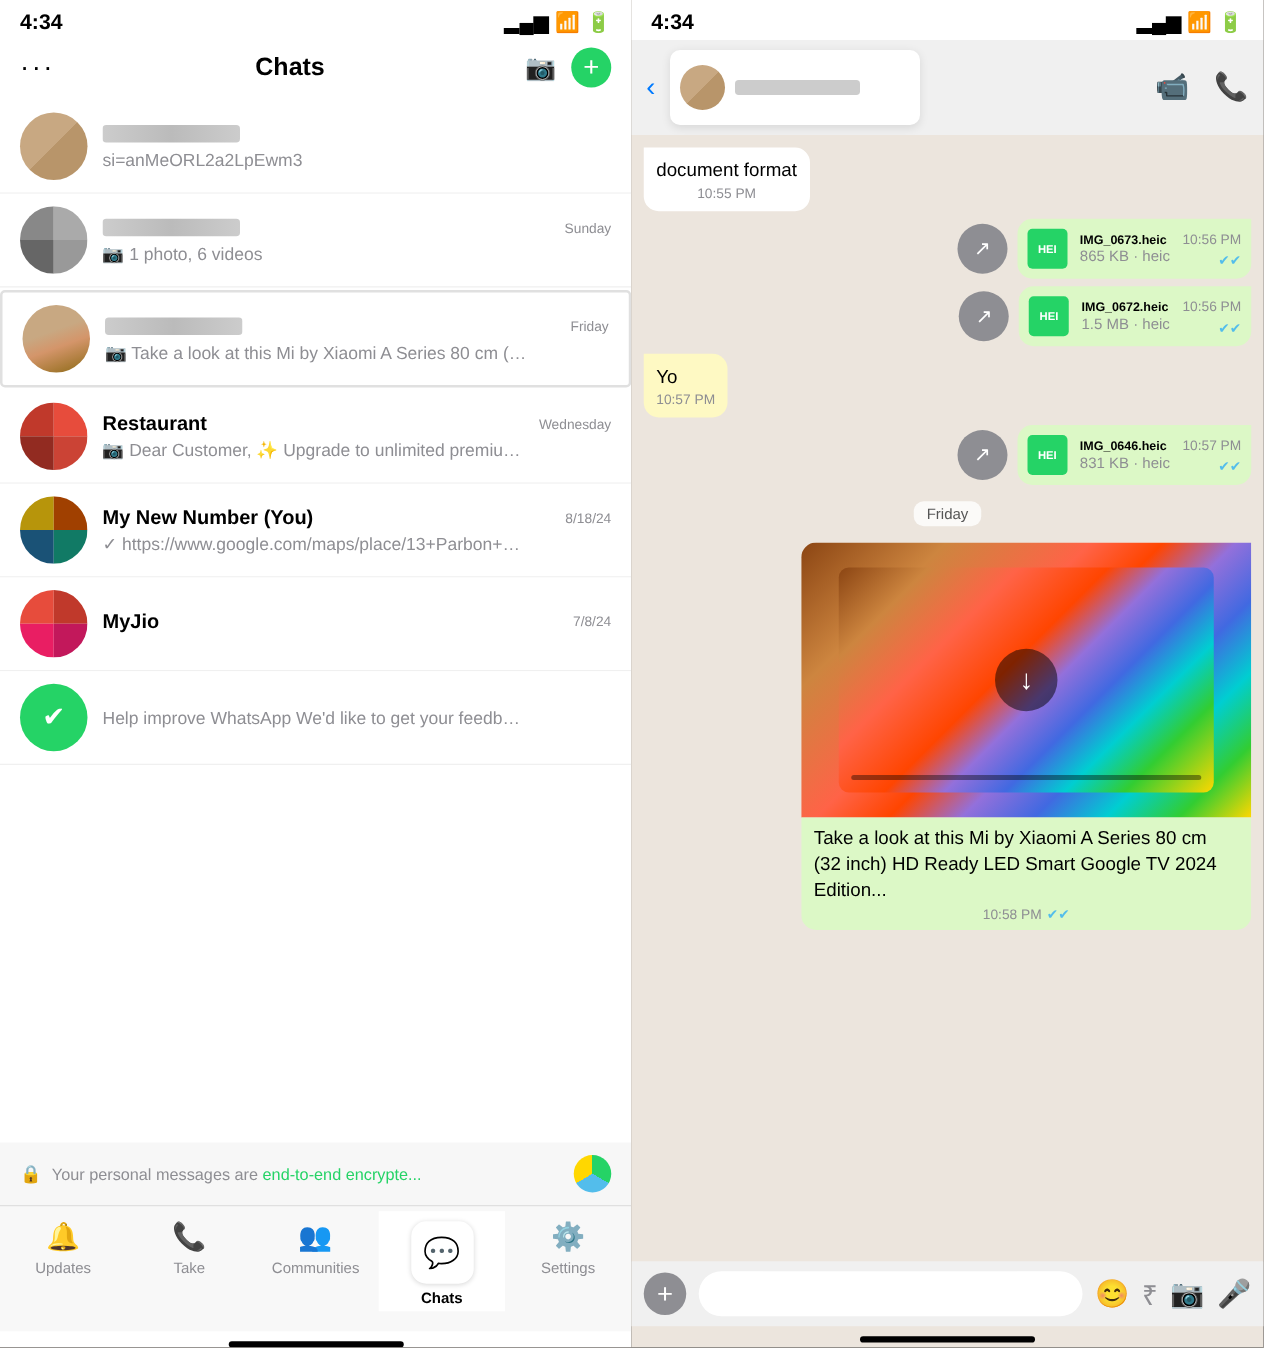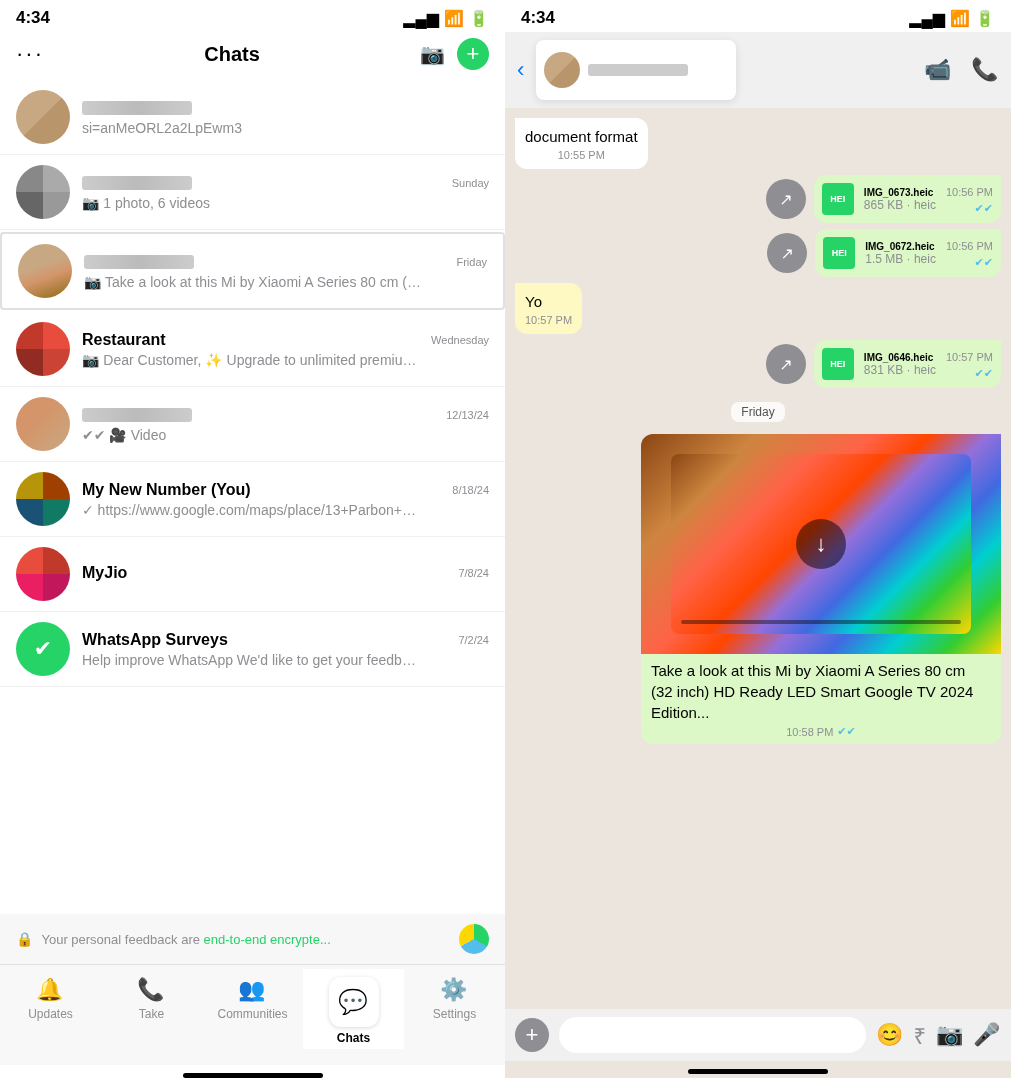--- a/index.html
+++ b/index.html
@@ -583,32 +583,20 @@
       </div>
       <div class="chat-content" style="margin-left:12px;">
         <div class="chat-top">
           <span class="chat-name">Restaurant</span>
           <span class="chat-time">Wednesday</span>
         </div>
         <div class="chat-message">📷 Dear Customer, ✨ Upgrade to unlimited premium entertainment with...</div>
       </div>
     </div>
 
-    <div class="chat-item">
-      <div class="avatar" style="background: linear-gradient(135deg, #d4956a 40%, #c8a882 100%); width:54px;height:54px;border-radius:50%;flex-shrink:0;margin-right:12px;"></div>
-      <div class="chat-content">
-        <div class="chat-top">
-          <span class="chat-name">
-            <span class="blurred-name"></span>
-          </span>
-          <span class="chat-time">12/13/24</span>
-        </div>
-        <div class="chat-message">✔✔ 🎥 Video</div>
-      </div>
-    </div>
 
     <div class="chat-item">
       <div class="avatar-multi">
         <span style="background:#b7950b;"></span>
         <span style="background:#a04000;"></span>
         <span style="background:#1a5276;"></span>
         <span style="background:#117a65;"></span>
       </div>
       <div class="chat-content" style="margin-left:12px;">
         <div class="chat-top">
@@ -631,34 +619,30 @@
           <span class="chat-name">MyJio</span>
           <span class="chat-time">7/8/24</span>
         </div>
         <div class="chat-message"></div>
       </div>
     </div>
 
     <div class="chat-item">
       <div class="avatar" style="background:#25D366; width:54px;height:54px;border-radius:50%;flex-shrink:0;margin-right:12px;display:flex;align-items:center;justify-content:center;color:#fff;font-size:22px;">✔</div>
       <div class="chat-content">
-        <div class="chat-top">
-          <span class="chat-name">WhatsApp Surveys</span>
-          <span class="chat-time">7/2/24</span>
-        </div>
         <div class="chat-message">Help improve WhatsApp We'd like to get your feedback to improve WhatsApp p...</div>
       </div>
     </div>
 
   </div>
 
   <div class="privacy-bar">
     <span class="lock-icon">🔒</span>
     <span class="privacy-text">
-      <span>Your personal feedback are </span>
+      <span>Your personal messages are </span>
       <a class="privacy-link" href="#">end-to-end encrypte...</a>
     </span>
     <div class="loading-circle"></div>
   </div>
 
   <div class="bottom-nav">
     <div class="nav-item">
       <span class="nav-icon">🔔</span>
       <span class="nav-label">Updates</span>
     </div>

